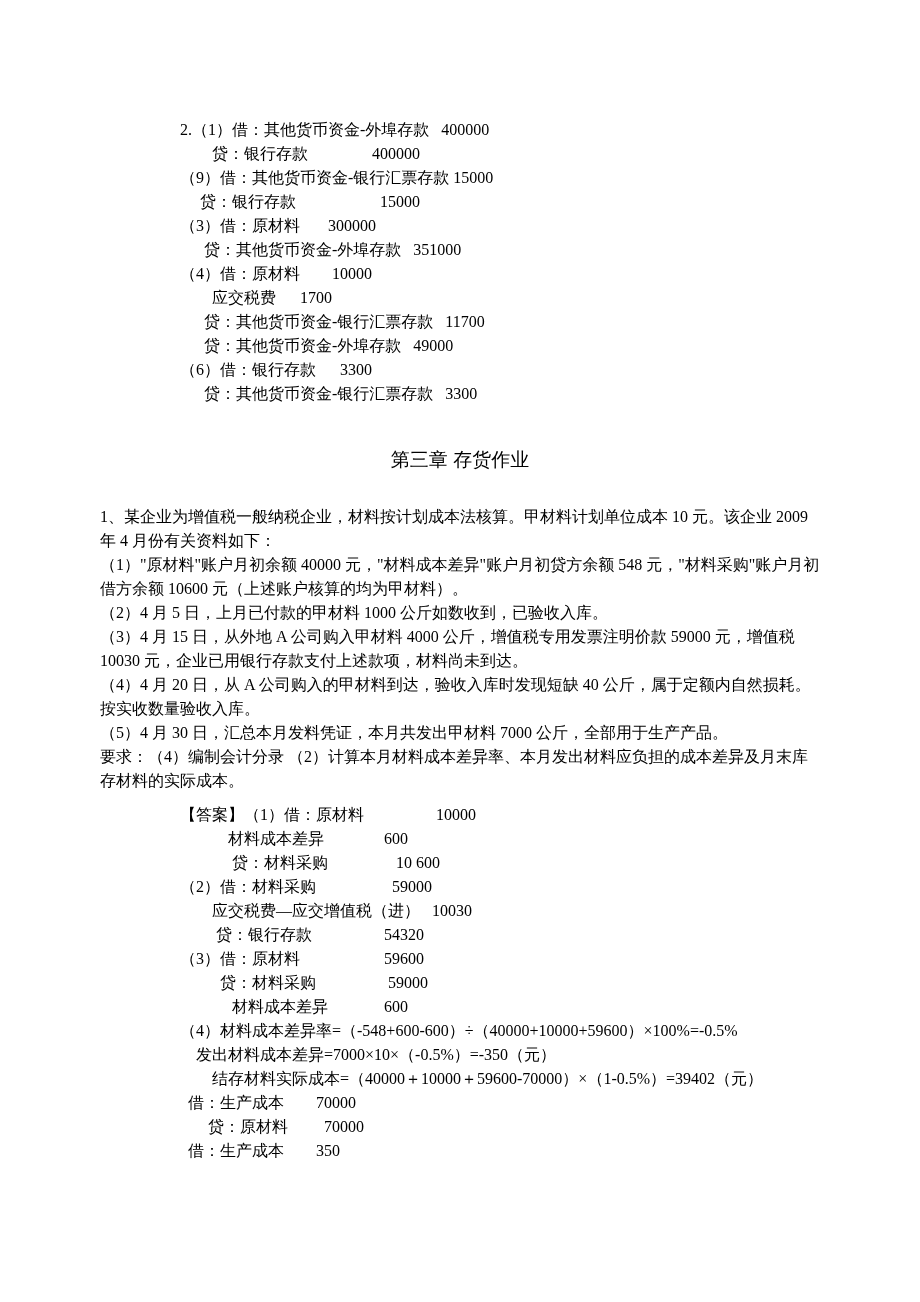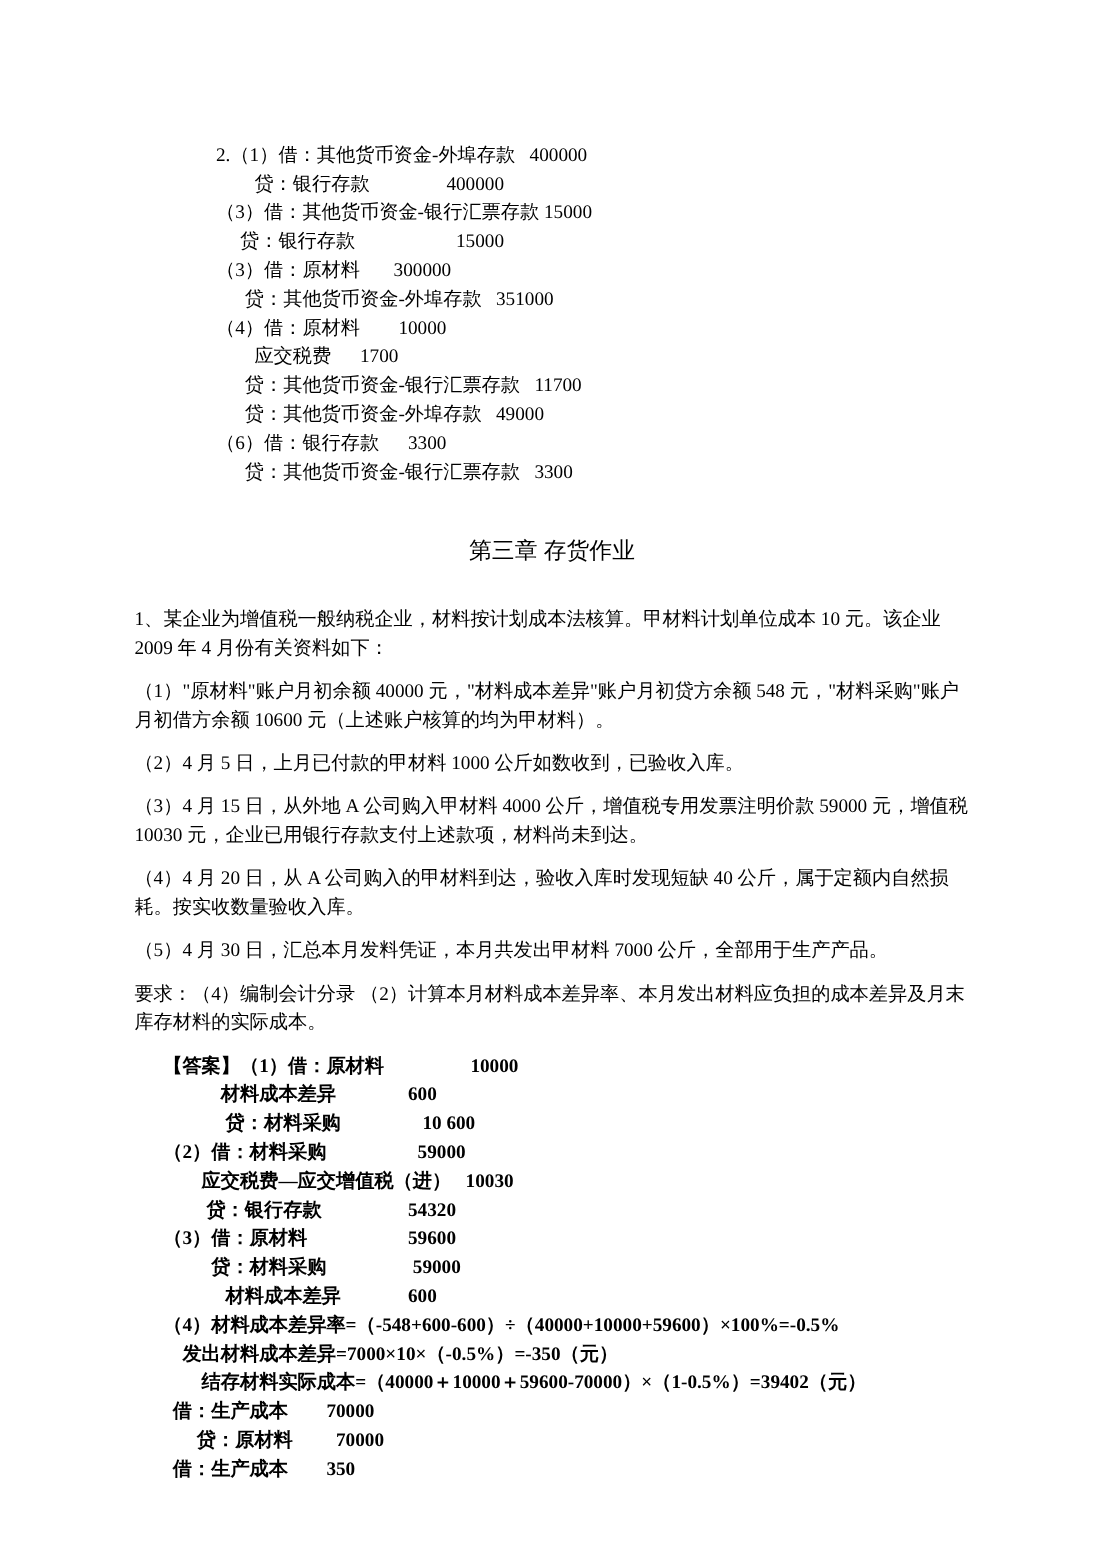--- a/index.html
+++ b/index.html
@@ -29,39 +29,38 @@
     text-align: center;
     font-family: "SimHei", "黑体", sans-serif;
     font-weight: normal;
     font-size: 19px;
     margin: 30px 0 30px 0;
   }
   .question {
     margin-bottom: 10px;
   }
   .para {
-    margin: 12px;
+    margin: 0;
   }
   .answer {
-    margin-left: 36px;
-    font-weight: bold;
+    margin-left: 80px;
   }
   .answer-line {
     white-space: pre;
   }
 </style>
 </head>
 <body>
 
 <div class="page">
 
   <div class="entries">
     <div class="entry-line">2.（1）借：其他货币资金-外埠存款   400000</div>
     <div class="entry-line">        贷：银行存款                400000</div>
-    <div class="entry-line">（3）借：其他货币资金-银行汇票存款 15000</div>
+    <div class="entry-line">（9）借：其他货币资金-银行汇票存款 15000</div>
     <div class="entry-line">     贷：银行存款                     15000</div>
     <div class="entry-line">（3）借：原材料       300000</div>
     <div class="entry-line">      贷：其他货币资金-外埠存款   351000</div>
     <div class="entry-line">（4）借：原材料        10000</div>
     <div class="entry-line">        应交税费      1700</div>
     <div class="entry-line">      贷：其他货币资金-银行汇票存款   11700</div>
     <div class="entry-line">      贷：其他货币资金-外埠存款   49000</div>
     <div class="entry-line">（6）借：银行存款      3300</div>
     <div class="entry-line">      贷：其他货币资金-银行汇票存款   3300</div>
   </div>

